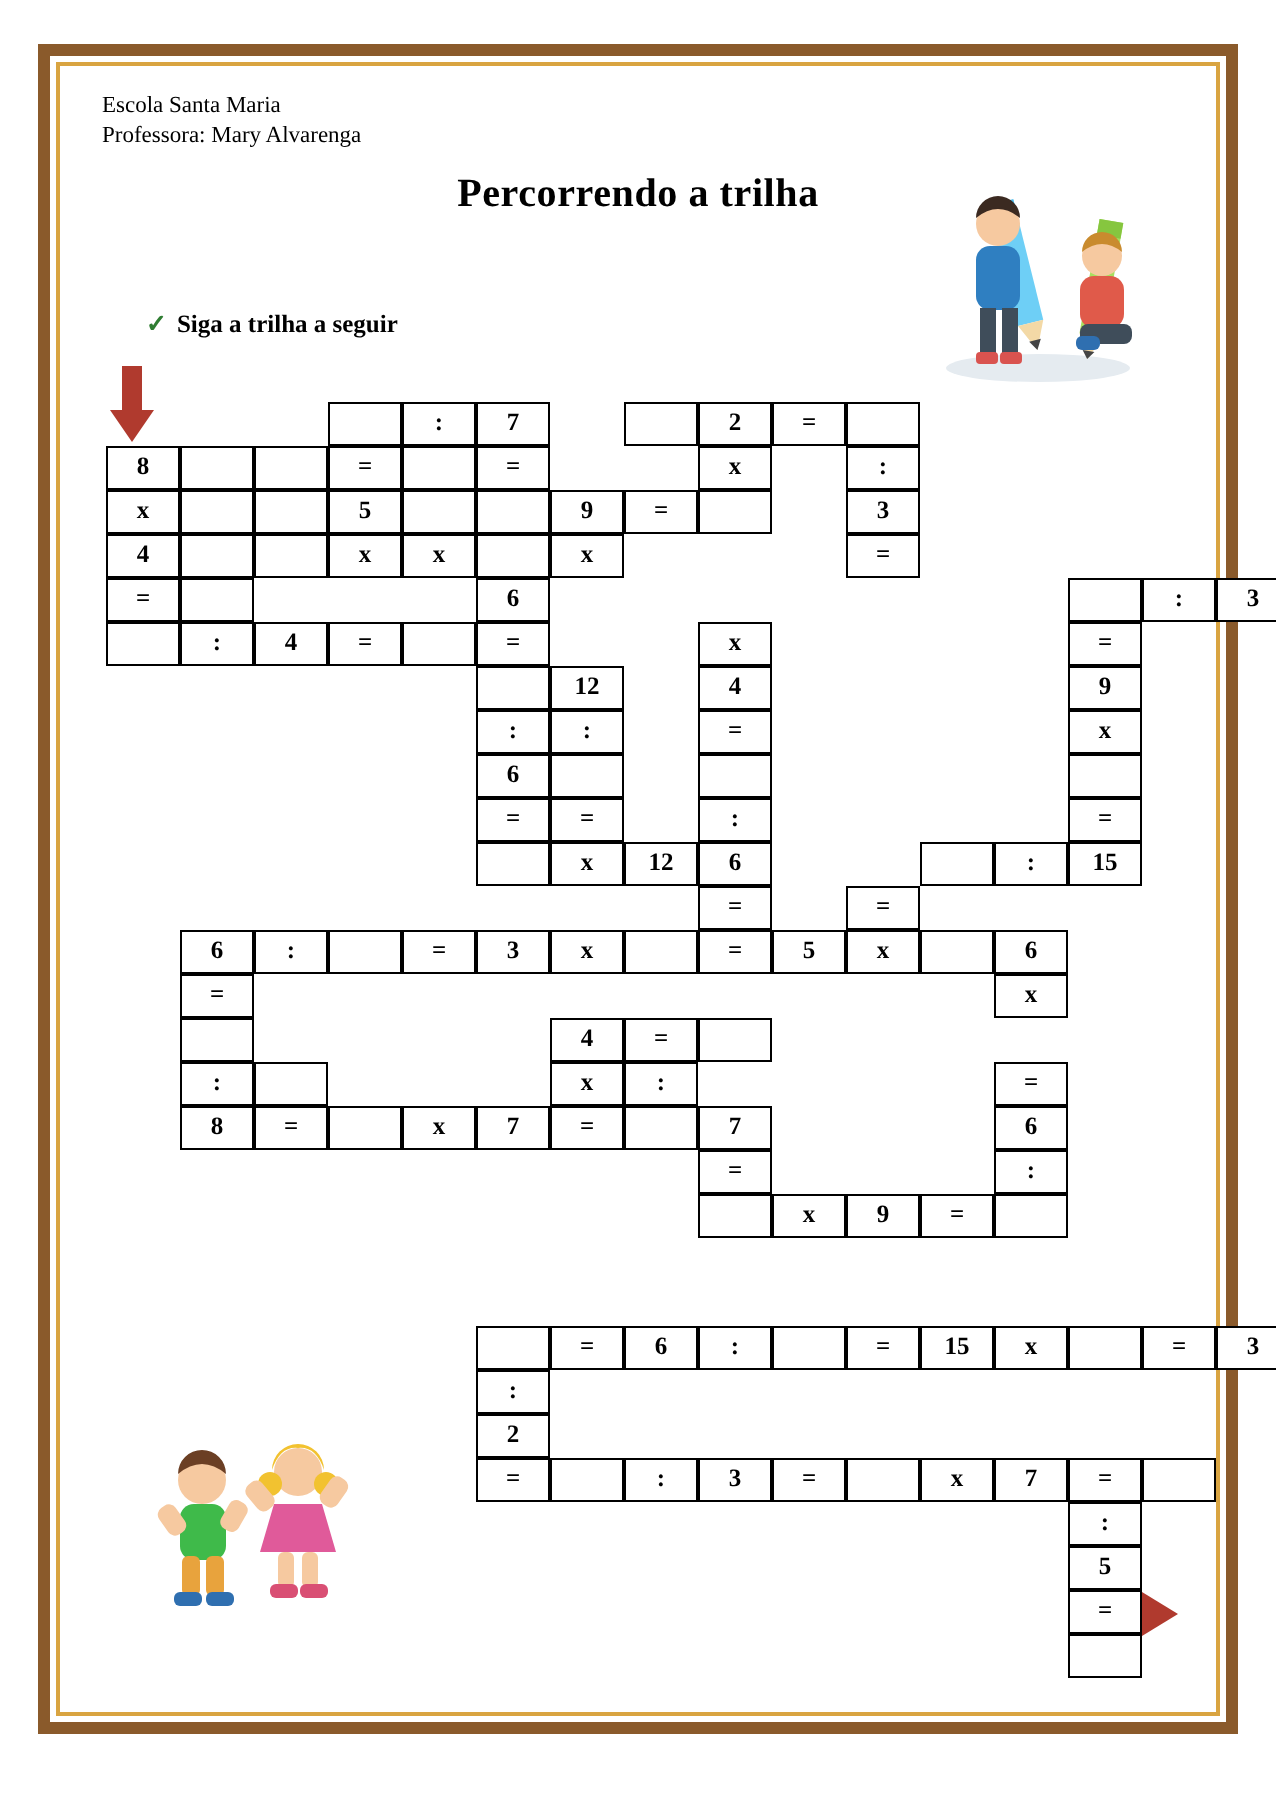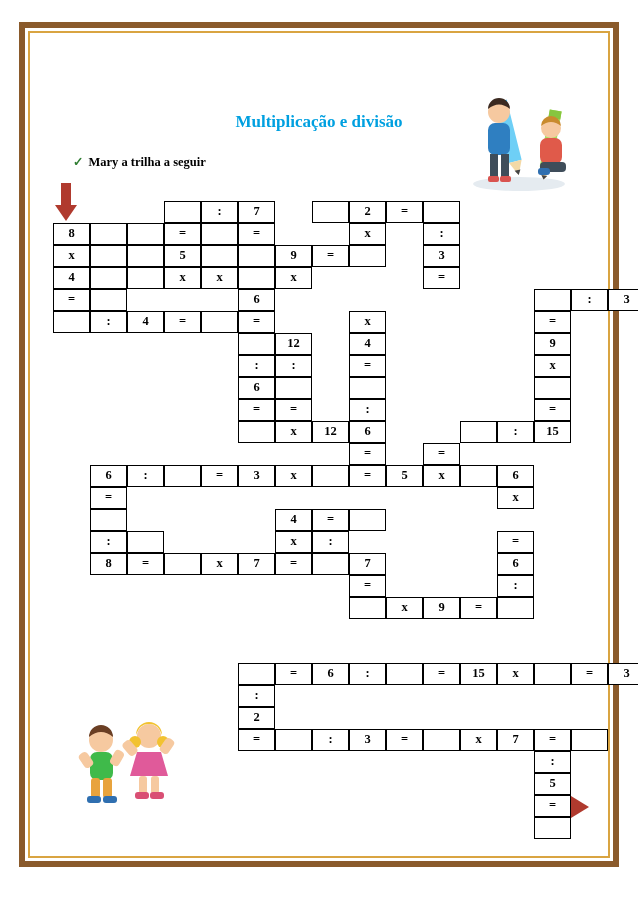--- a/index.html
+++ b/index.html
@@ -60,25 +60,29 @@
   
   .clip-top{position:absolute;left:430px;top:60px;width:130px;height:105px;}
   .clip-bot{position:absolute;left:40px;top:680px;width:125px;height:110px;}
 </style>
 </head>
 <body>
 
 <div id="sheet">
   <div id="inner"></div>
 
-
-  <div class="title2">Multiplicação e divisão</div>
+  <div class="hdr">
+    <div>Escola Santa Maria</div>
+    <div>Professora: Mary Alvarenga</div>
+  </div>
+
+  <div class="title1">Percorrendo a trilha</div>
 
   <div class="instr">
-    <span class="check">✓</span><span>Mary a trilha a seguir</span>
+    <span class="check">✓</span><span>Siga a trilha a seguir</span>
   </div>
 
   <svg class="arrow-down" viewBox="0 0 22 38">
     <rect x="6" y="0" width="10" height="24" fill="#b03a2e"></rect>
     <polygon points="0,22 22,22 11,38" fill="#b03a2e"></polygon>
   </svg>
 
   <svg class="arrow-right" viewBox="0 0 44 22">
     <rect x="0" y="6" width="28" height="10" fill="#b03a2e"></rect>
     <polygon points="26,0 26,22 44,11" fill="#b03a2e"></polygon>

